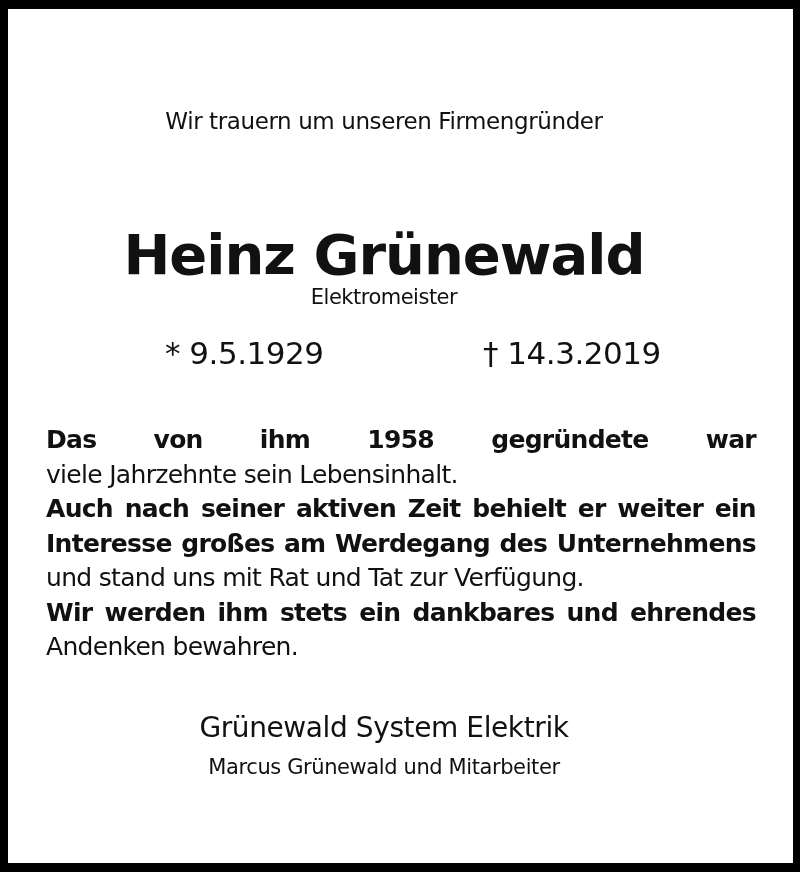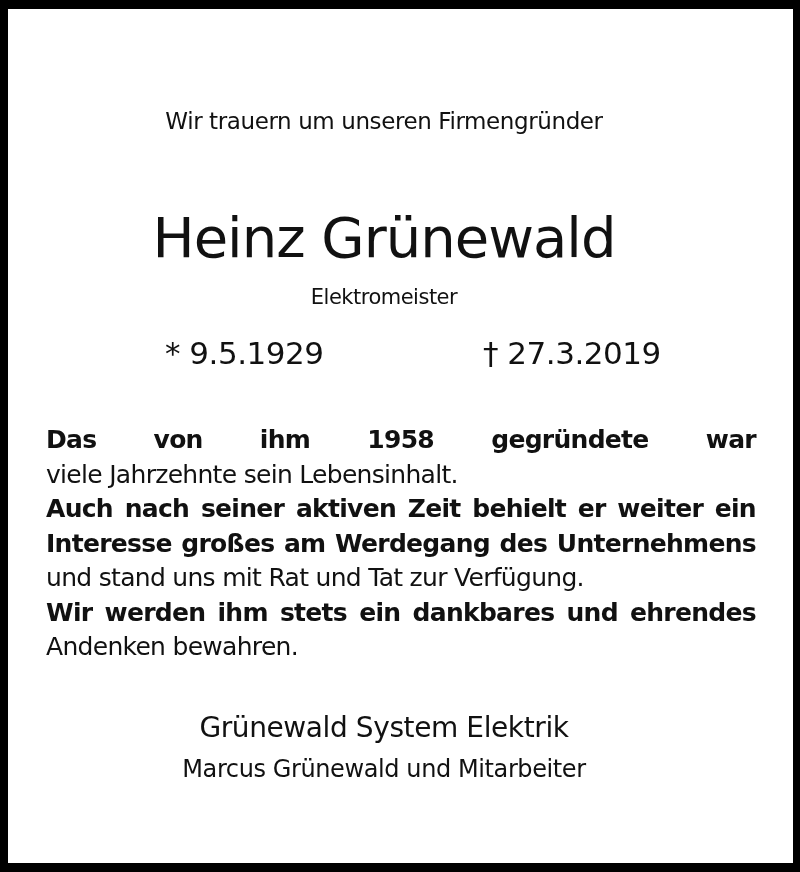--- a/index.html
+++ b/index.html
@@ -10,50 +10,50 @@
       border-style: solid; border-color: #000;
       border-width: 9px 7px 9px 8px;
       background: #fff;
     }
     .t {
       position: absolute; left: 0; width: 768px; text-align: center;
       font-family: "DejaVu Sans", "Liberation Sans", sans-serif;
       color: #111; white-space: nowrap; margin: 0;
     }
     .intro { top: 108px; font-size: 23px; letter-spacing: -0.4px; }
-    .name { top: 205px; font-size: 56px; letter-spacing: -1px; font-weight: normal; }
+    .name { top: 222px; font-size: 56px; letter-spacing: -1px; font-weight: bold; }
     .prof { top: 285px; font-size: 21px; letter-spacing: -0.5px; }
     .date {
       position: absolute; top: 335px; font-size: 31px;
       font-family: "DejaVu Sans", "Liberation Sans", sans-serif; color: #111;
       letter-spacing: -0.5px; white-space: nowrap;
     }
     .born { left: 165px; }
     .died { left: 483px; }
     .body {
       position: absolute; left: 46px; width: 710px; top: 423px;
       font-family: "DejaVu Sans", "Liberation Sans", sans-serif;
       font-size: 25px; line-height: 34.5px; color: #111; letter-spacing: -0.7px;
     }
     .body p { margin: 0; white-space: nowrap; }
     .body p.j { display: flex; justify-content: space-between; font-weight: bold; }
     .org { top: 711px; font-size: 28px; letter-spacing: -0.4px; }
-    .staff { top: 755px; font-size: 24px; letter-spacing: -0.4px; }
+    .staff { top: 755px; font-size: 21px; letter-spacing: -0.4px; }
   </style>
 </head>
 <body>
 
 <div class="frame"></div>
 
 <p class="t intro">Wir trauern um unseren Firmengründer</p>
 <h1 class="t name">Heinz Grünewald</h1>
 <p class="t prof">Elektromeister</p>
 
 <span class="date born">* 9.5.1929</span>
-<span class="date died">† 27.3.2019</span>
+<span class="date died">† 14.3.2019</span>
 
 <div class="body" id="body-text">
     <p class="j">
       <span>Das</span>
       <span>von</span>
       <span>ihm</span>
       <span>1958</span>
       <span>gegründete</span>
       <span>war</span>
     </p>

